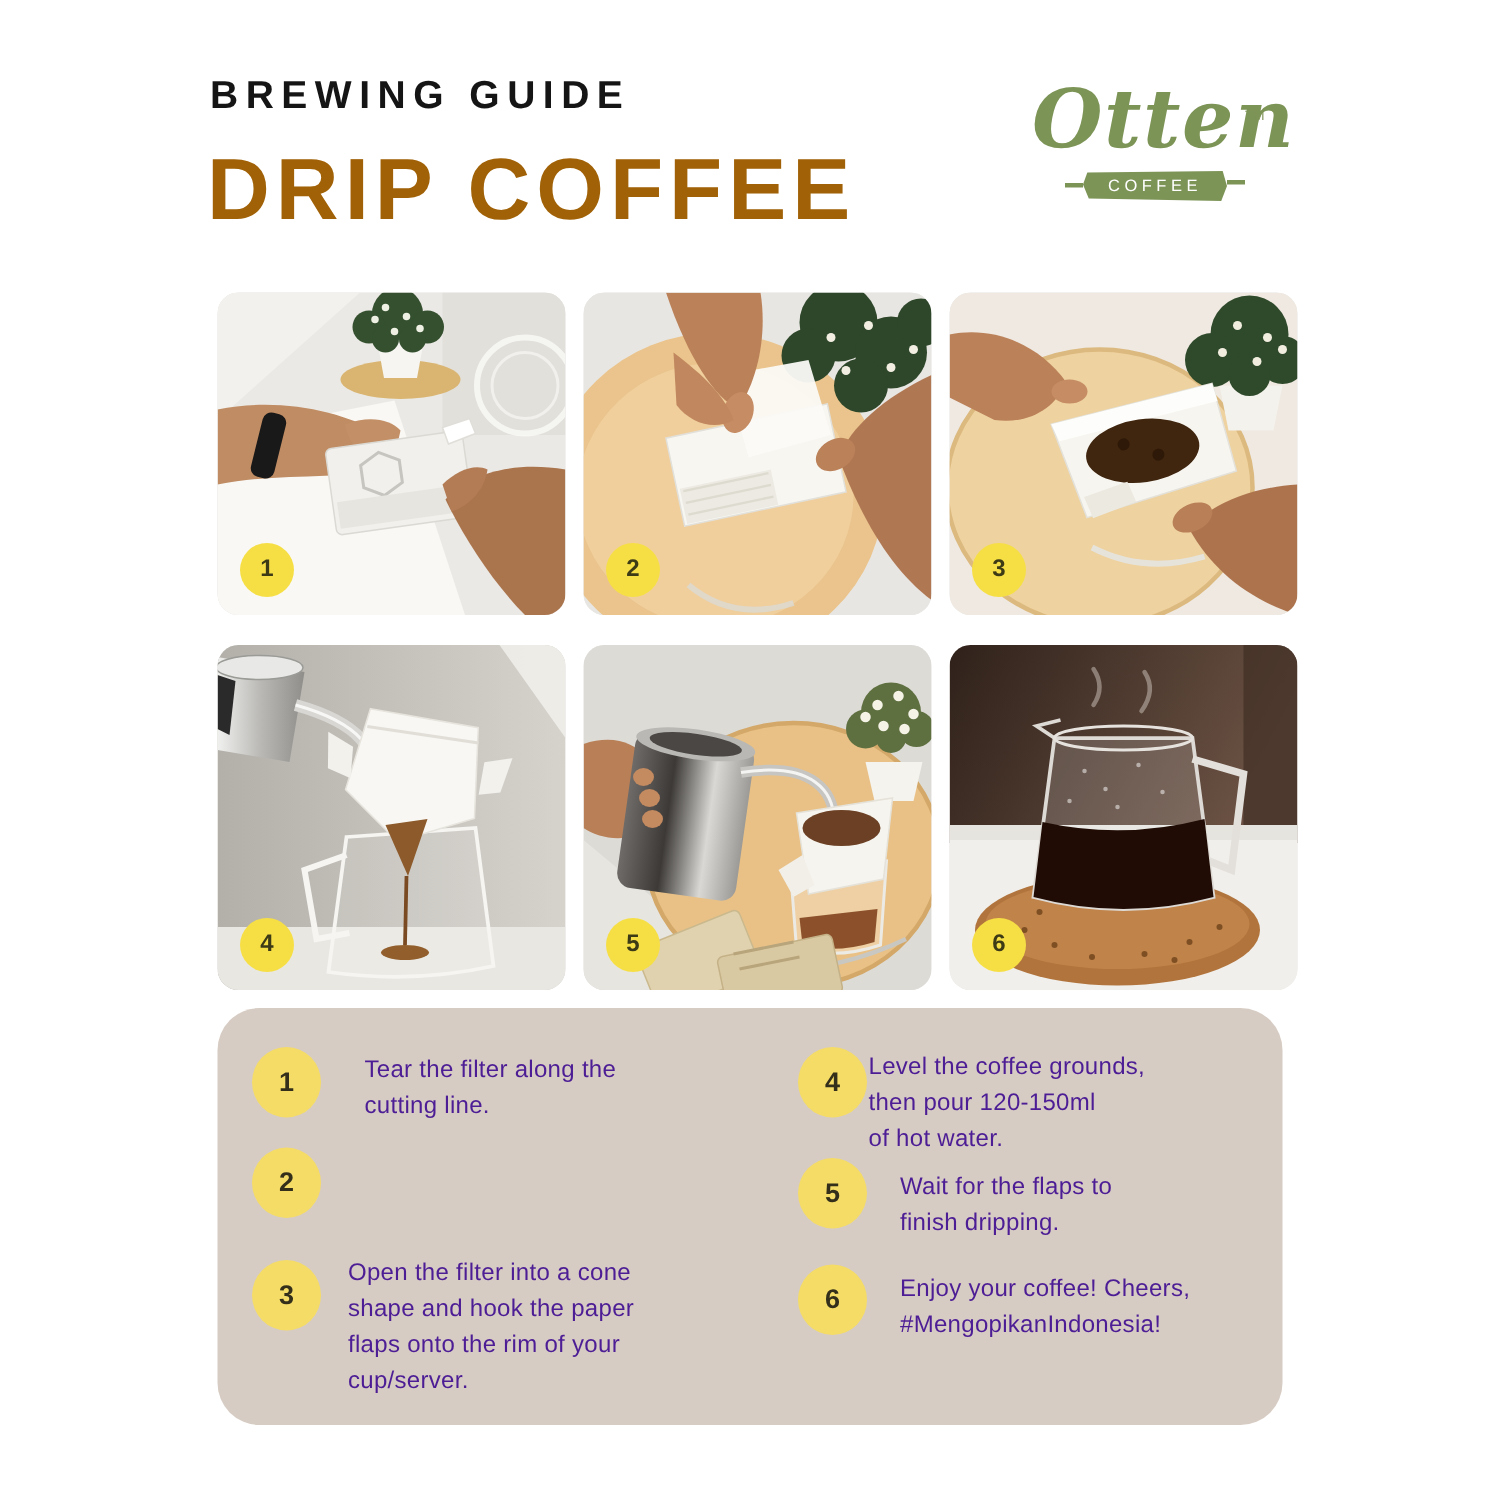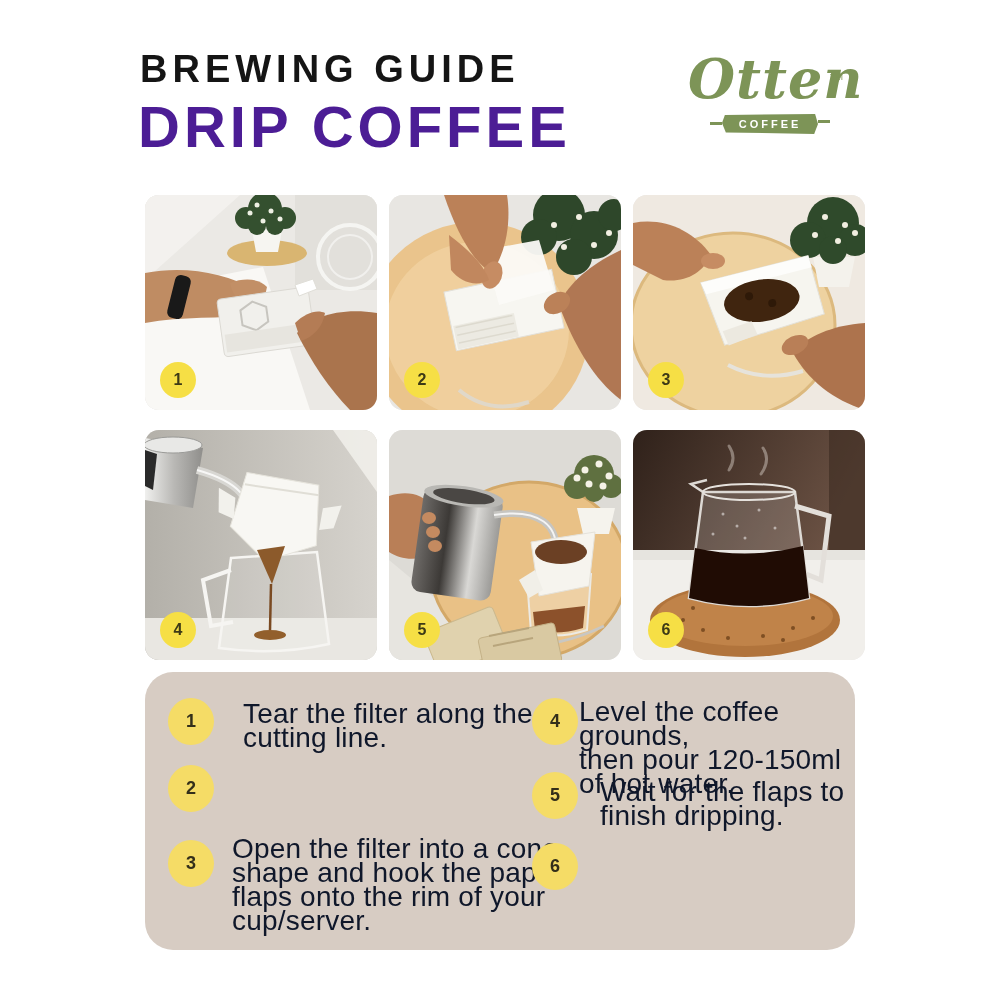--- a/index.html
+++ b/index.html
@@ -6,43 +6,43 @@
   body{
     width:1000px;height:1000px;background:#ffffff;
     font-family:"Liberation Sans", sans-serif;color:#1f1f1f;
     position:relative;overflow:hidden;
   }
   .page{position:absolute;inset:0;background:#ffffff;}
 
   
   .kicker{
     position:absolute;left:140px;top:50px;
-    font-size:38px;font-weight:800;letter-spacing:5px;
+    font-size:26px;font-weight:800;letter-spacing:5px;
     color:#151515;line-height:1;
   }
   .title{
     position:absolute;left:138px;top:98px;
     font-size:58px;font-weight:800;letter-spacing:4px;
-    color:#4c1d95;line-height:1;
+    color:#a16207;line-height:1;
   }
   .logo{position:absolute;left:680px;top:48px;width:250px;height:100px;}
   .logo-script{
     position:absolute;left:8px;top:2px;
     font-family:"DejaVu Serif", serif;font-style:italic;font-weight:700;
     font-size:54px;color:#7d9457;line-height:1.1;letter-spacing:1px;
   }
   .logo-tm{
     position:absolute;left:150px;top:24px;
     font-size:9px;font-weight:400;color:#7d9457;letter-spacing:0;
     font-family:"Liberation Sans", sans-serif;font-style:normal;
   }
   .logo-banner{
     position:absolute;left:42px;top:66px;width:96px;height:20px;
     background:#7d9457;color:#ffffff;
-    font-size:11px;font-weight:700;letter-spacing:3px;
+    font-size:11px;font-weight:400;letter-spacing:3px;
     text-align:center;line-height:20px;
     clip-path:polygon(0 45%,3% 5%,97% 0,100% 50%,96% 100%,4% 92%);
   }
   .logo-dash{position:absolute;background:#7d9457;height:3px;}
   .logo-dash.l{left:30px;top:74px;width:12px;}
   .logo-dash.r{left:138px;top:72px;width:12px;}
 
   
   .photo{
     position:absolute;width:232px;border-radius:14px;overflow:hidden;
@@ -66,21 +66,21 @@
   .panel{
     position:absolute;left:145px;top:672px;width:710px;height:278px;
     background:#d7ccc3;border-radius:28px;
   }
   .step-badge{
     position:absolute;width:46px;height:47px;border-radius:50%;
     background:#f5dc66;display:flex;align-items:center;justify-content:center;
     font-size:18px;font-weight:700;color:#332f1a;
   }
   .step-text{
-    position:absolute;font-size:28px;line-height:24px;color:#0f172a;
+    position:absolute;font-size:16px;line-height:24px;color:#4c1d95;
     white-space:pre-line;letter-spacing:0.2px;
   }
   .b1{left:23px;top:26px;}   .t1{left:98px;top:30px;}
   .b2{left:23px;top:93px;}   .t2{left:98px;top:105px;}
   .b3{left:23px;top:168px;}  .t3{left:87px;top:165px;}
   .b4{left:387px;top:26px;}  .t4{left:434px;top:28px;}
   .b5{left:387px;top:100px;} .t5{left:455px;top:108px;}
   .b6{left:387px;top:171px;} .t6{left:455px;top:176px;}
 </style>
 </head>
@@ -371,15 +371,17 @@
     <div class="step-badge b4">4</div>
     <div class="step-text t4">Level the coffee grounds,
 then pour 120-150ml
 of hot water.</div>
 
     <div class="step-badge b5">5</div>
     <div class="step-text t5">Wait for the flaps to
 finish dripping.</div>
 
     <div class="step-badge b6">6</div>
+    <div class="step-text t6">Enjoy your coffee! Cheers,
+#MengopikanIndonesia!</div>
   </div>
 
 </div>
 
 </body></html>

